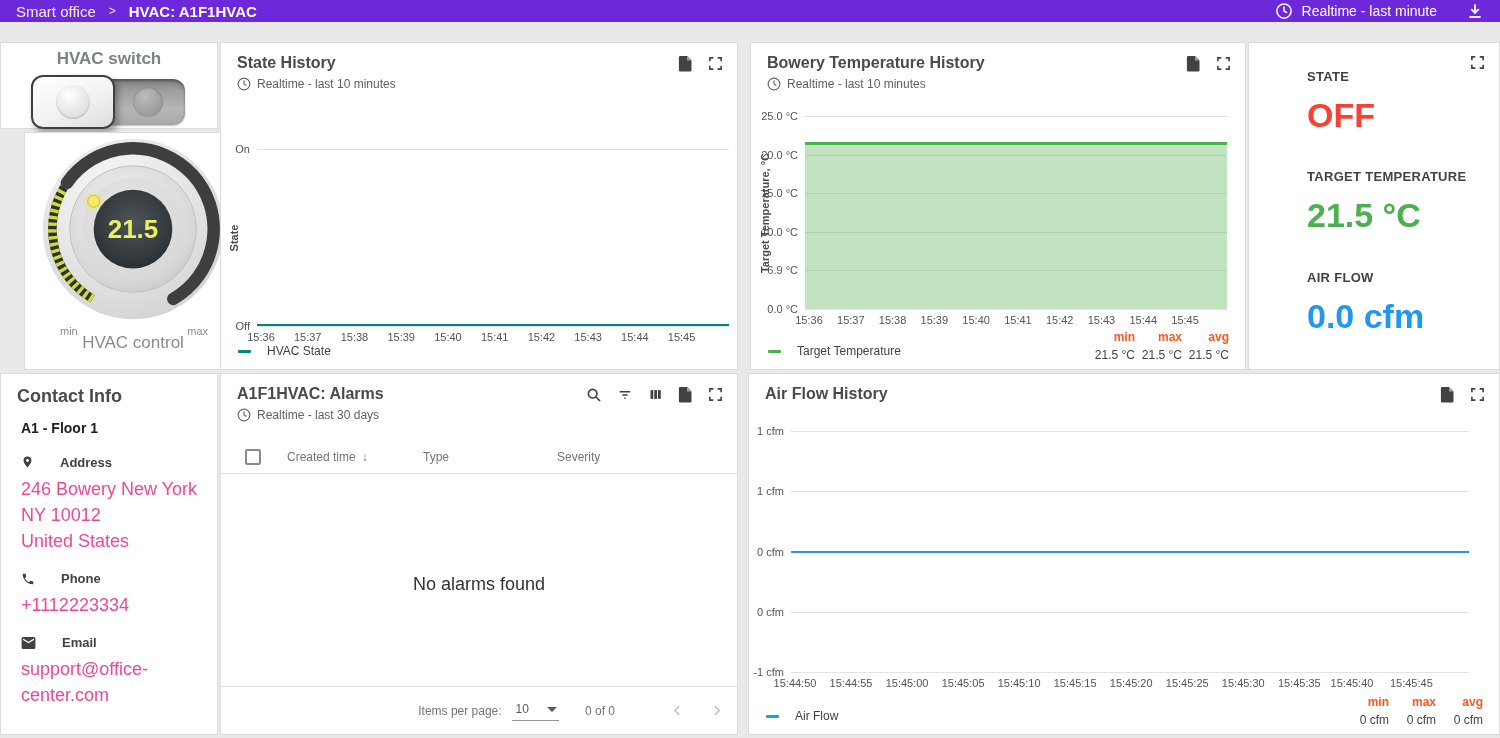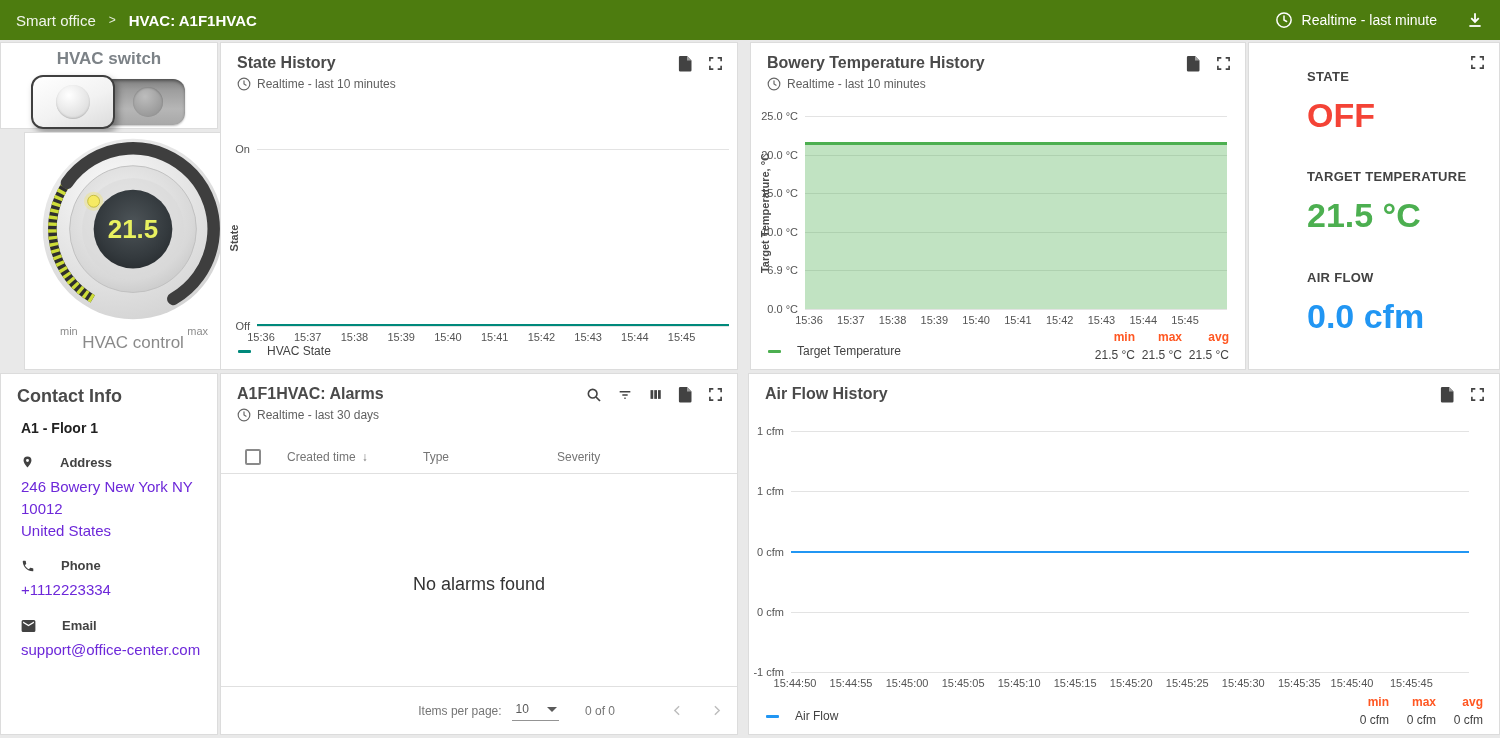--- a/index.html
+++ b/index.html
@@ -1,20 +1,20 @@
 <!DOCTYPE html>
 <html><head>
 <meta charset="utf-8">
 <style>
   * { margin:0; padding:0; box-sizing:border-box; }
   html,body { width:1500px; height:738px; }
   body { background:#e9e9e9; font-family:"Liberation Sans",sans-serif; position:relative; overflow:hidden; color:#424242; }
 
   
-  .topbar { position:absolute; top:0; left:0; width:1500px; height:40px; background:#4d7c0f; color:#fff;
+  .topbar { position:absolute; top:0; left:0; width:1500px; height:22px; background:#6d28d9; color:#fff;
             display:flex; align-items:center; padding:0 16px; z-index:5;justify-content:center; }
   .crumb-root { font-size:15px; color:rgba(255,255,255,.92); cursor:pointer; }
   .crumb-sep { font-size:12px; margin:0 13px; color:rgba(255,255,255,.85); }
   .crumb-cur { font-size:15px; font-weight:700; }
   .topbar-right { margin-left:auto; display:flex; align-items:center; gap:9px; }
   .tw-text { font-size:14px; }
   .tb-icon { display:inline-flex; cursor:pointer; }
   .dl-icon { margin-left:20px; }
 
   
@@ -83,21 +83,21 @@
   .sc-red   { color:#f44336; }
   .sc-green { color:#4caf50; }
   .sc-blue  { color:#2196f3; }
 
   
   .ci-title { position:absolute; left:16px; top:12px; font-size:18px; font-weight:700; color:#4a4a4a; }
   .ci-name  { position:absolute; left:20px; top:46px; font-size:14px; font-weight:700; color:#212121; }
   .ci-body  { position:absolute; left:20px; top:80px; right:12px; }
   .ci-sec   { margin-bottom:17px; }
   .ci-hdr   { display:flex; align-items:center; gap:26px; font-size:13px; font-weight:700; color:#424242; }
-  .ci-text  { font-size:15px; color:#6d28d9; margin-top:6px; line-height:1.45; }
+  .ci-text  { font-size:18px; color:#ec4899; margin-top:6px; line-height:1.45; }
 
   
   .al-thead { position:absolute; left:0; right:0; top:66px; height:34px; display:flex; align-items:center;
               padding:0 24px; font-size:12px; color:#757575; border-bottom:1px solid #e0e0e0; }
   .al-check { width:16px; height:16px; border:2px solid #8a8a8a; border-radius:2px; margin-right:26px; cursor:pointer; }
   .al-col-created { width:136px; cursor:pointer; display:flex; gap:6px; align-items:center; }
   .al-col-type { width:134px; cursor:pointer; }
   .al-col-sev { flex:1; cursor:pointer; }
   .al-empty { position:absolute; left:0; right:0; top:200px; text-align:center; font-size:18px; color:#333; }
   .al-foot { position:absolute; left:0; right:0; bottom:0; height:48px; border-top:1px solid #e0e0e0;

